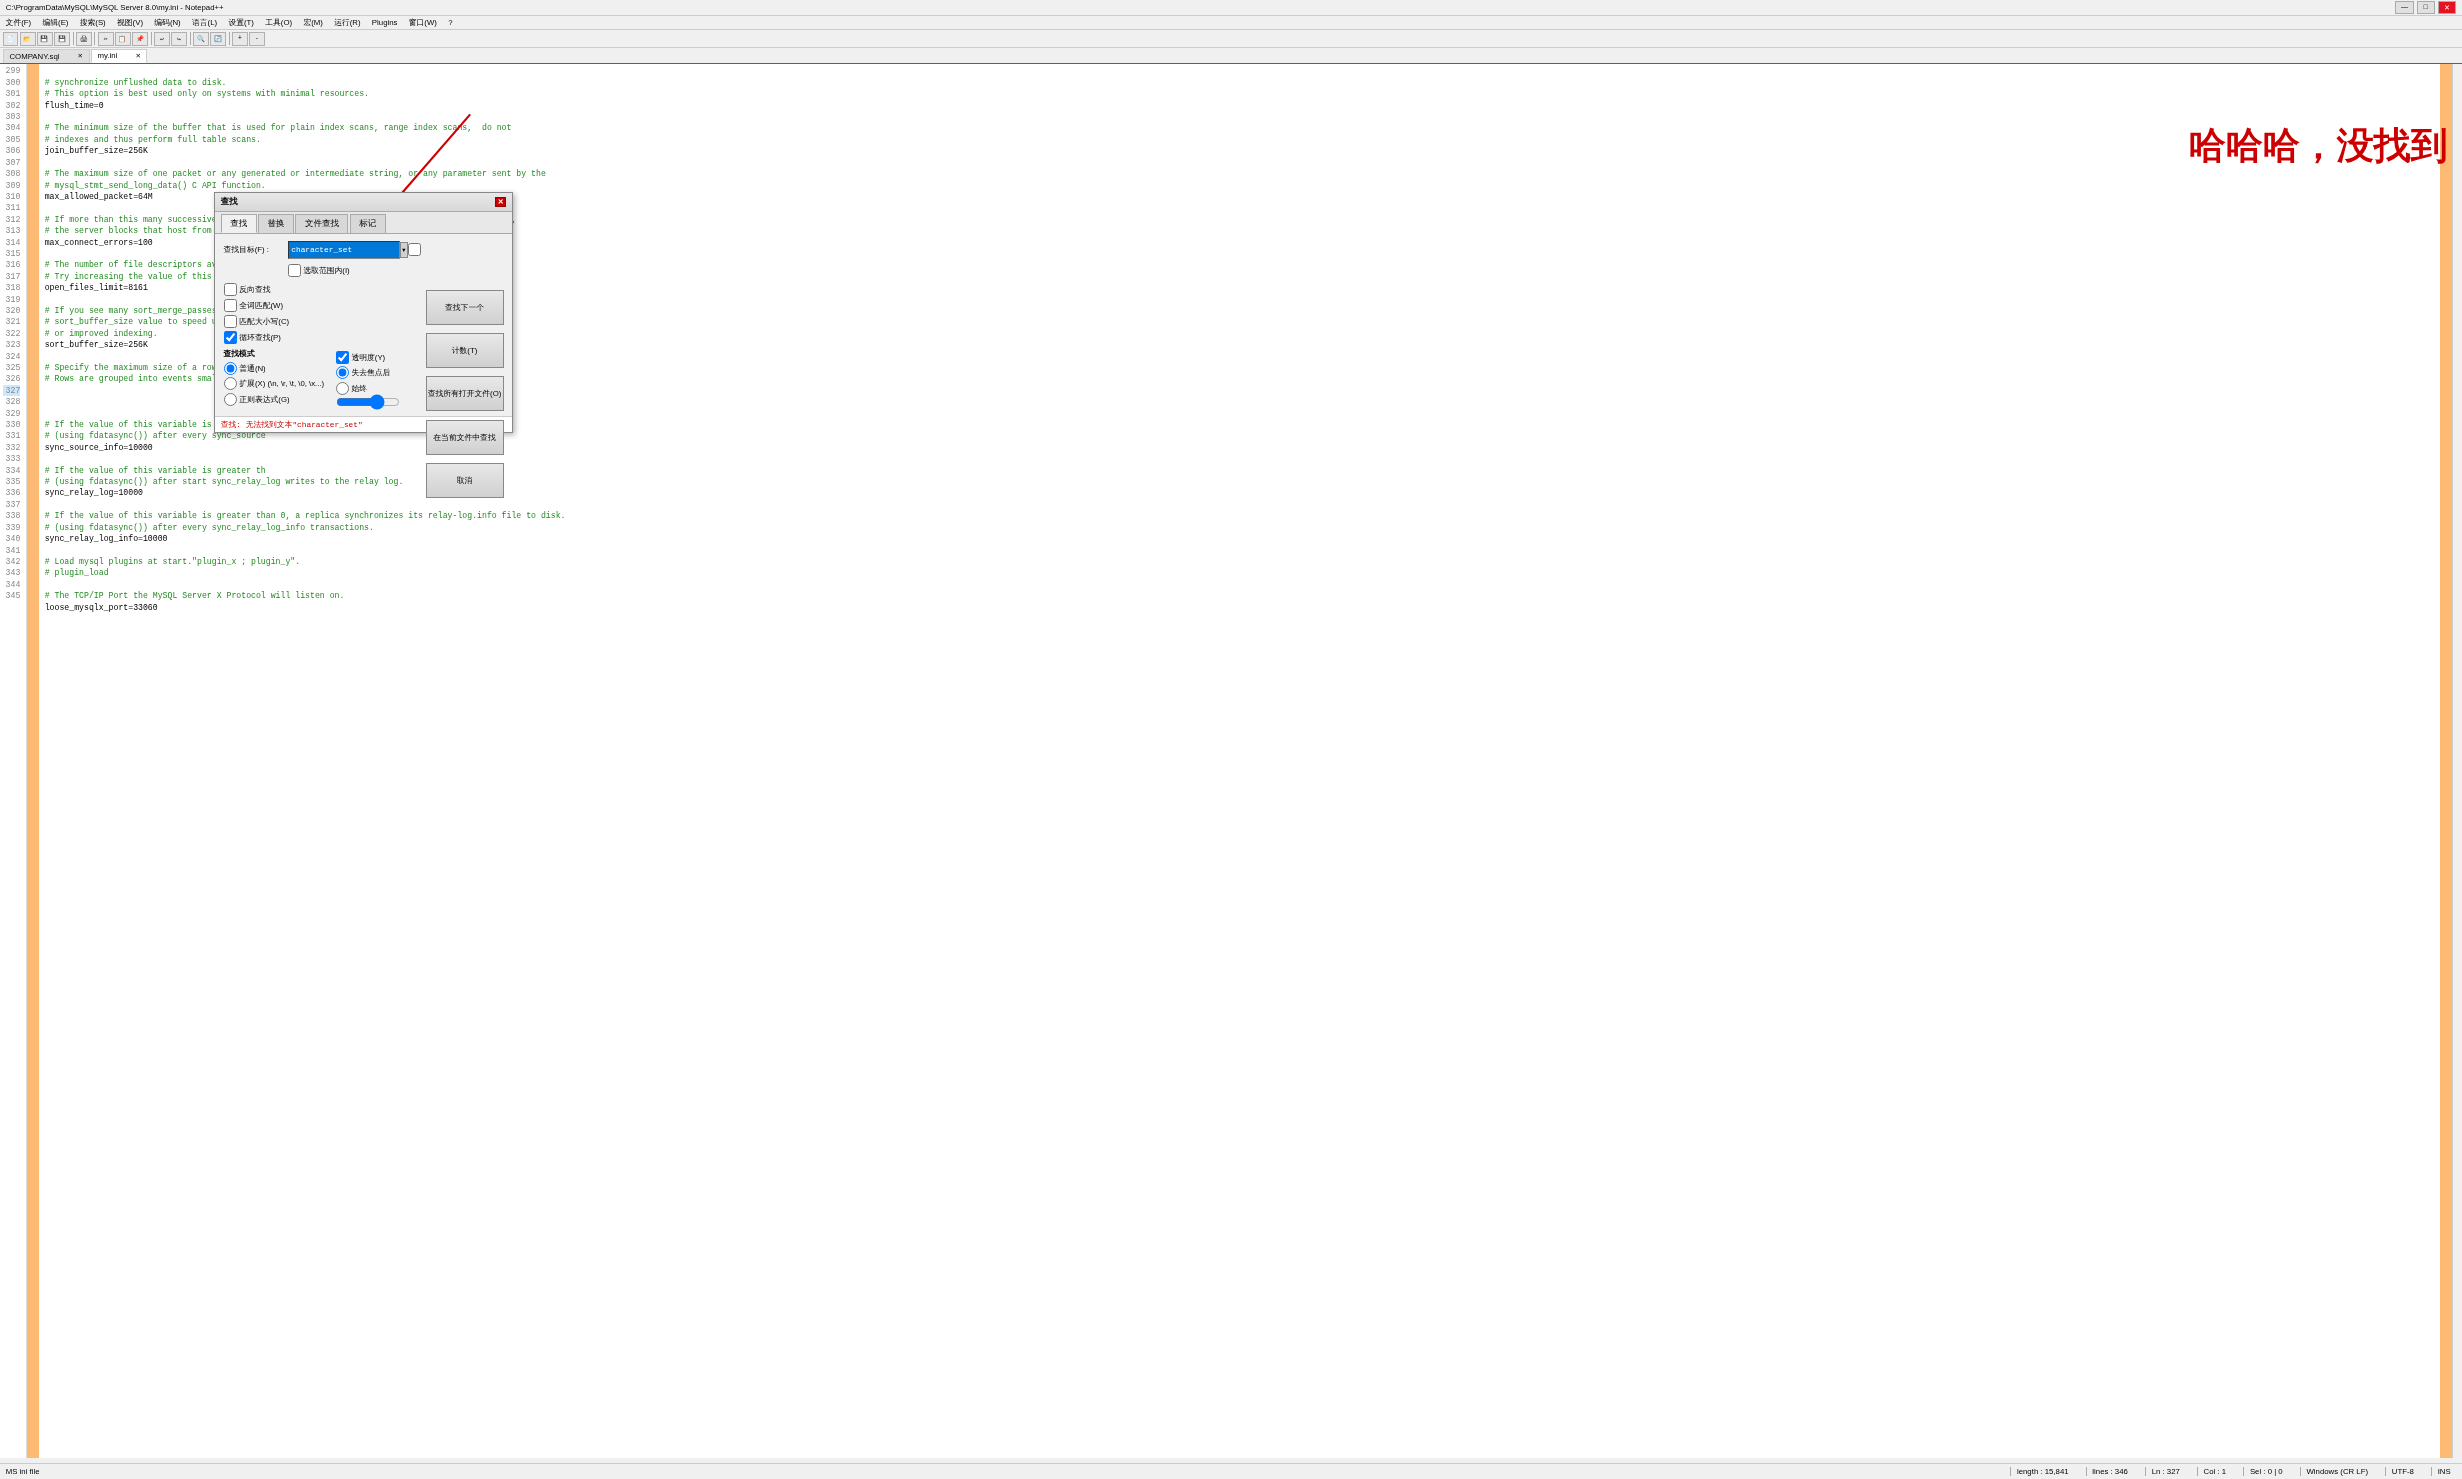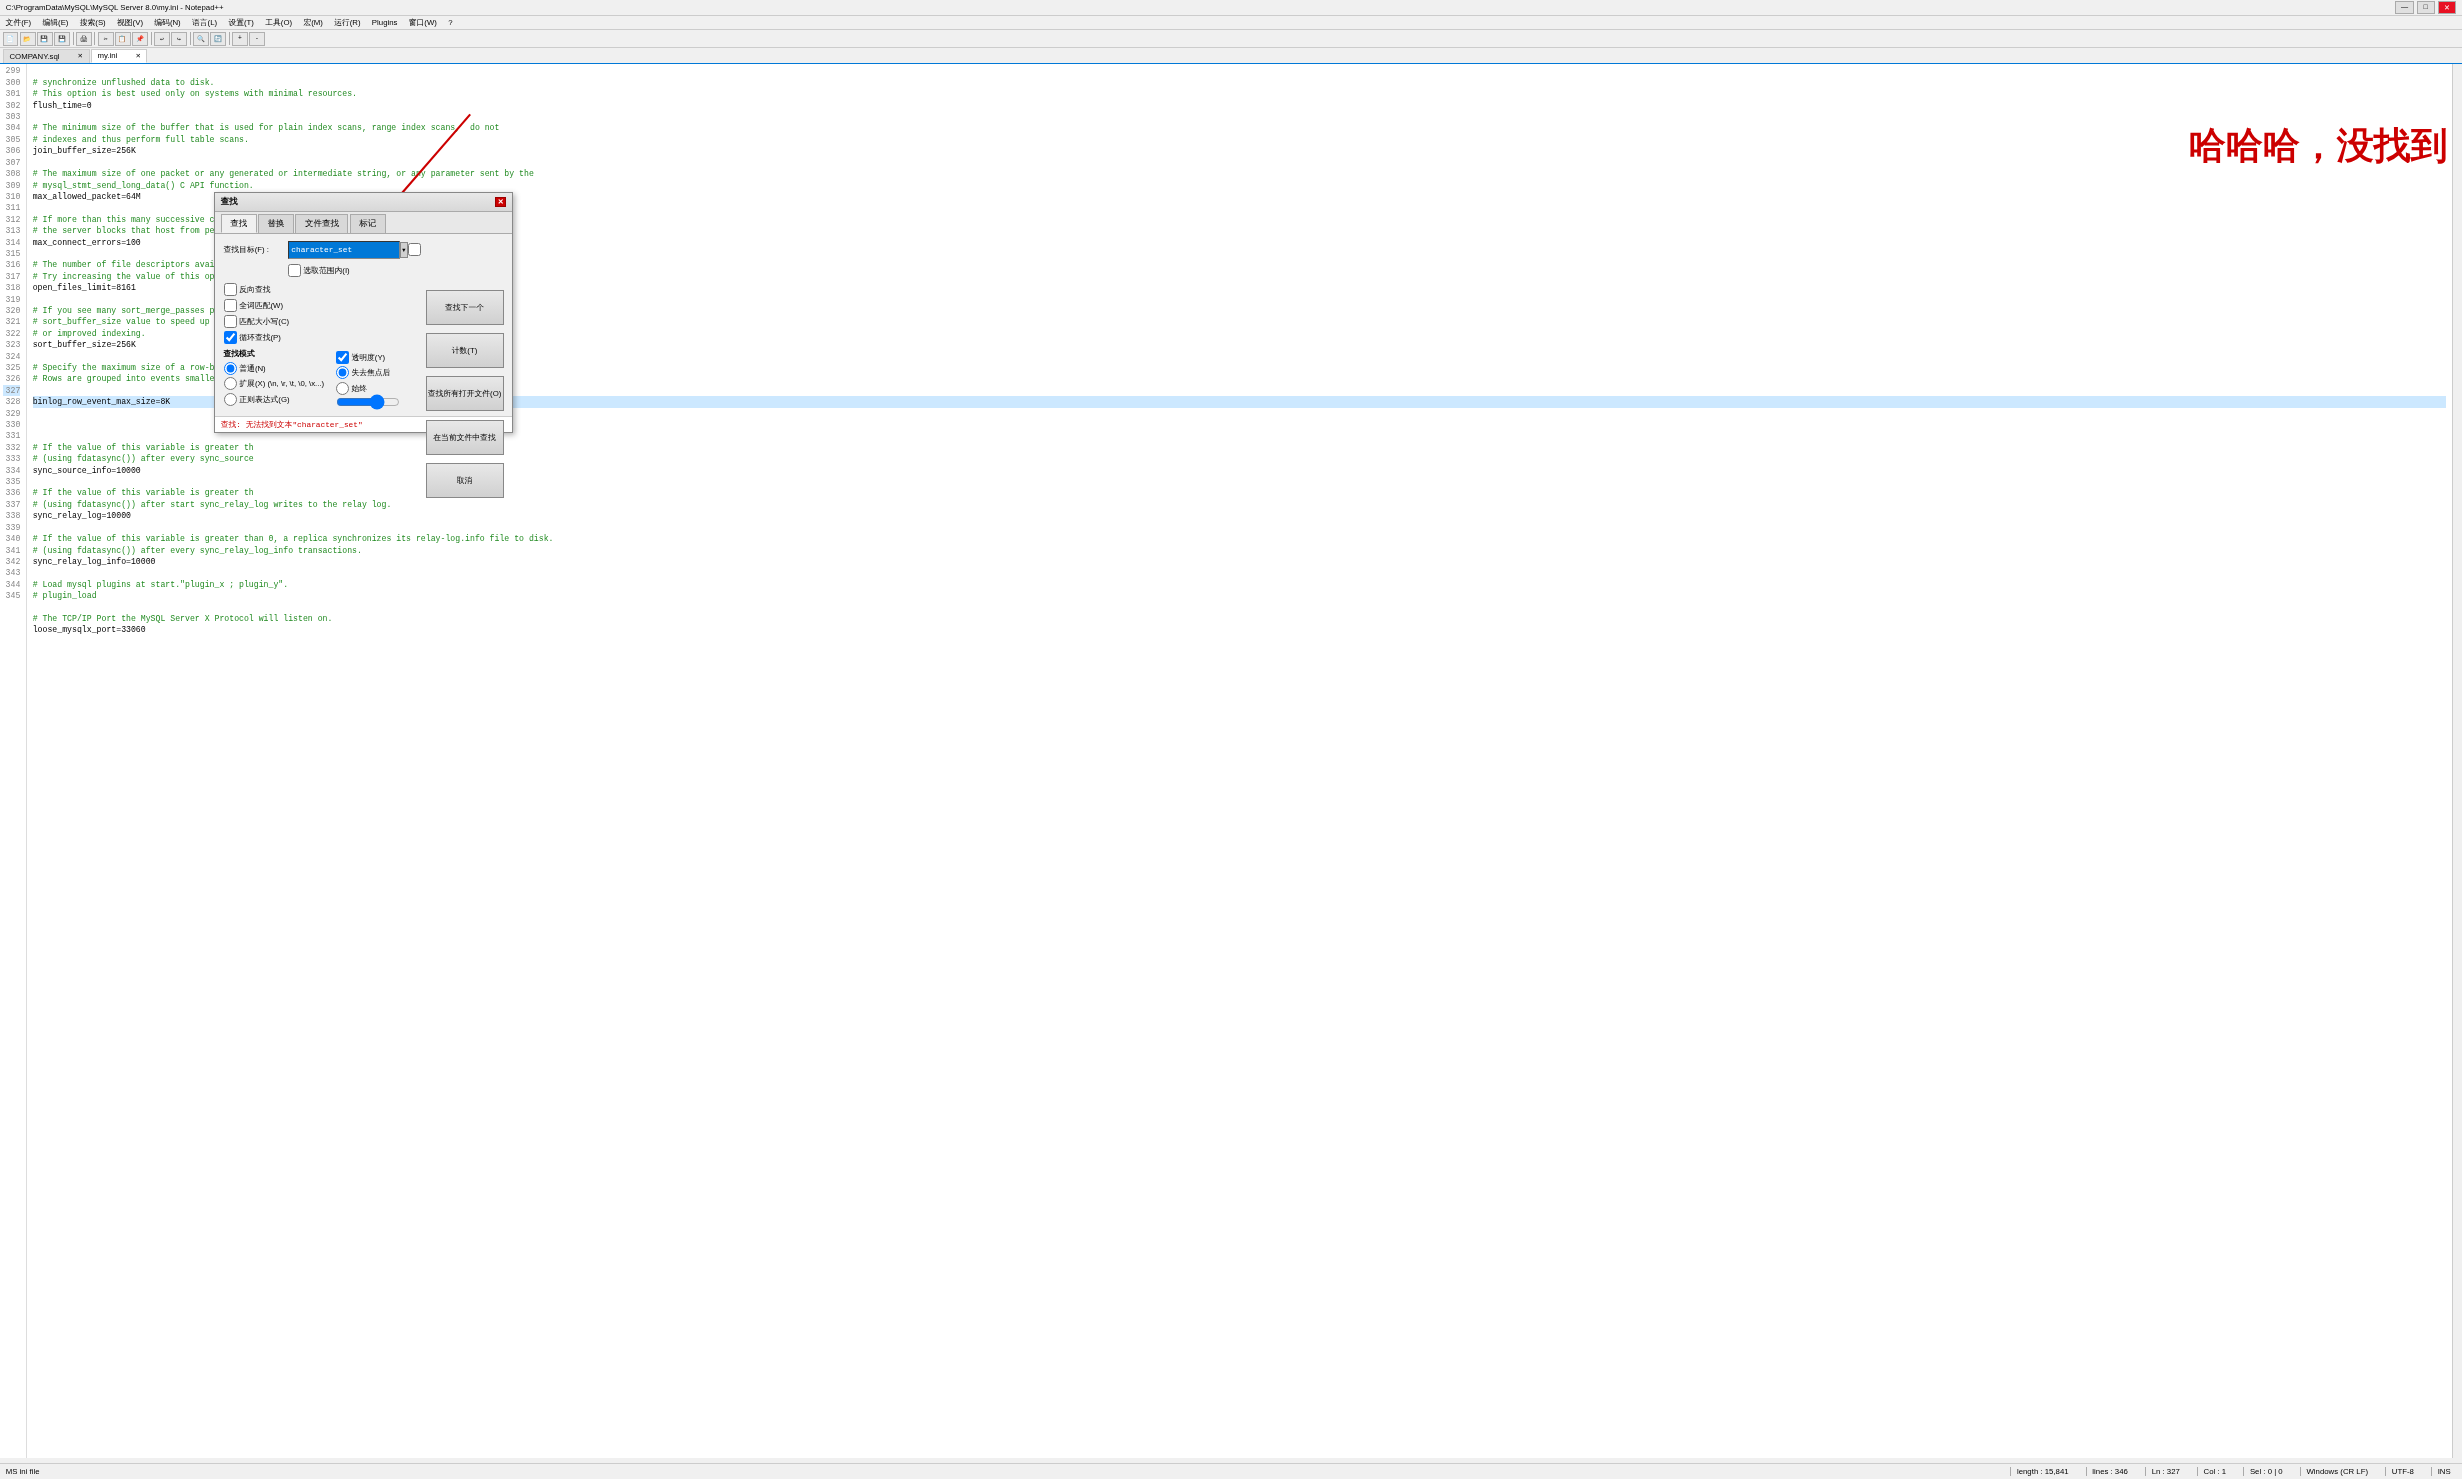--- a/index.html
+++ b/index.html
@@ -86,20 +86,21 @@
     .tab.active { background: white; border-bottom: 1.4px solid white; }
     .tab-close { font-size: 6.4px; cursor: pointer; }
 
     
     #editor-wrapper {
       display: flex;
       height: calc(100vh - 85px);
       background: #fdba74;
       overflow: hidden;
       position: relative;
+      gap: 12px;
     }
 
     #line-numbers {
       background: white;
       color: #888;
       padding: 1.4px 5.7px 1.4px 2.8px;
       font-size: 8.2px;
       font-family: 'Courier New', monospace;
       line-height: 11.4px;
       text-align: right;
@@ -468,21 +469,20 @@
 <span>open_files_limit=8161</span>
 
 <span class="comment"># If you see many sort_merge_passes per second</span>
 <span class="comment"># sort_buffer_size value to speed up ORDER BY</span>
 <span class="comment"># or improved indexing.</span>
 <span>sort_buffer_size=256K</span>
 
 <span class="comment"># Specify the maximum size of a row-based bin</span>
 <span class="comment"># Rows are grouped into events smaller than t</span>
 
-<span style="background:#cce8ff;display:block">binlog_row_event_max_size=8K</span>
 <span>
 </span>
 <span class="comment"># If the value of this variable is greater th</span>
 <span class="comment"># (using fdatasync()) after every sync_source</span>
 <span>sync_source_info=10000</span>
 
 <span class="comment"># If the value of this variable is greater th</span>
 <span class="comment"># (using fdatasync()) after start sync_relay_log writes to the relay log.</span>
 <span>sync_relay_log=10000</span>
 

